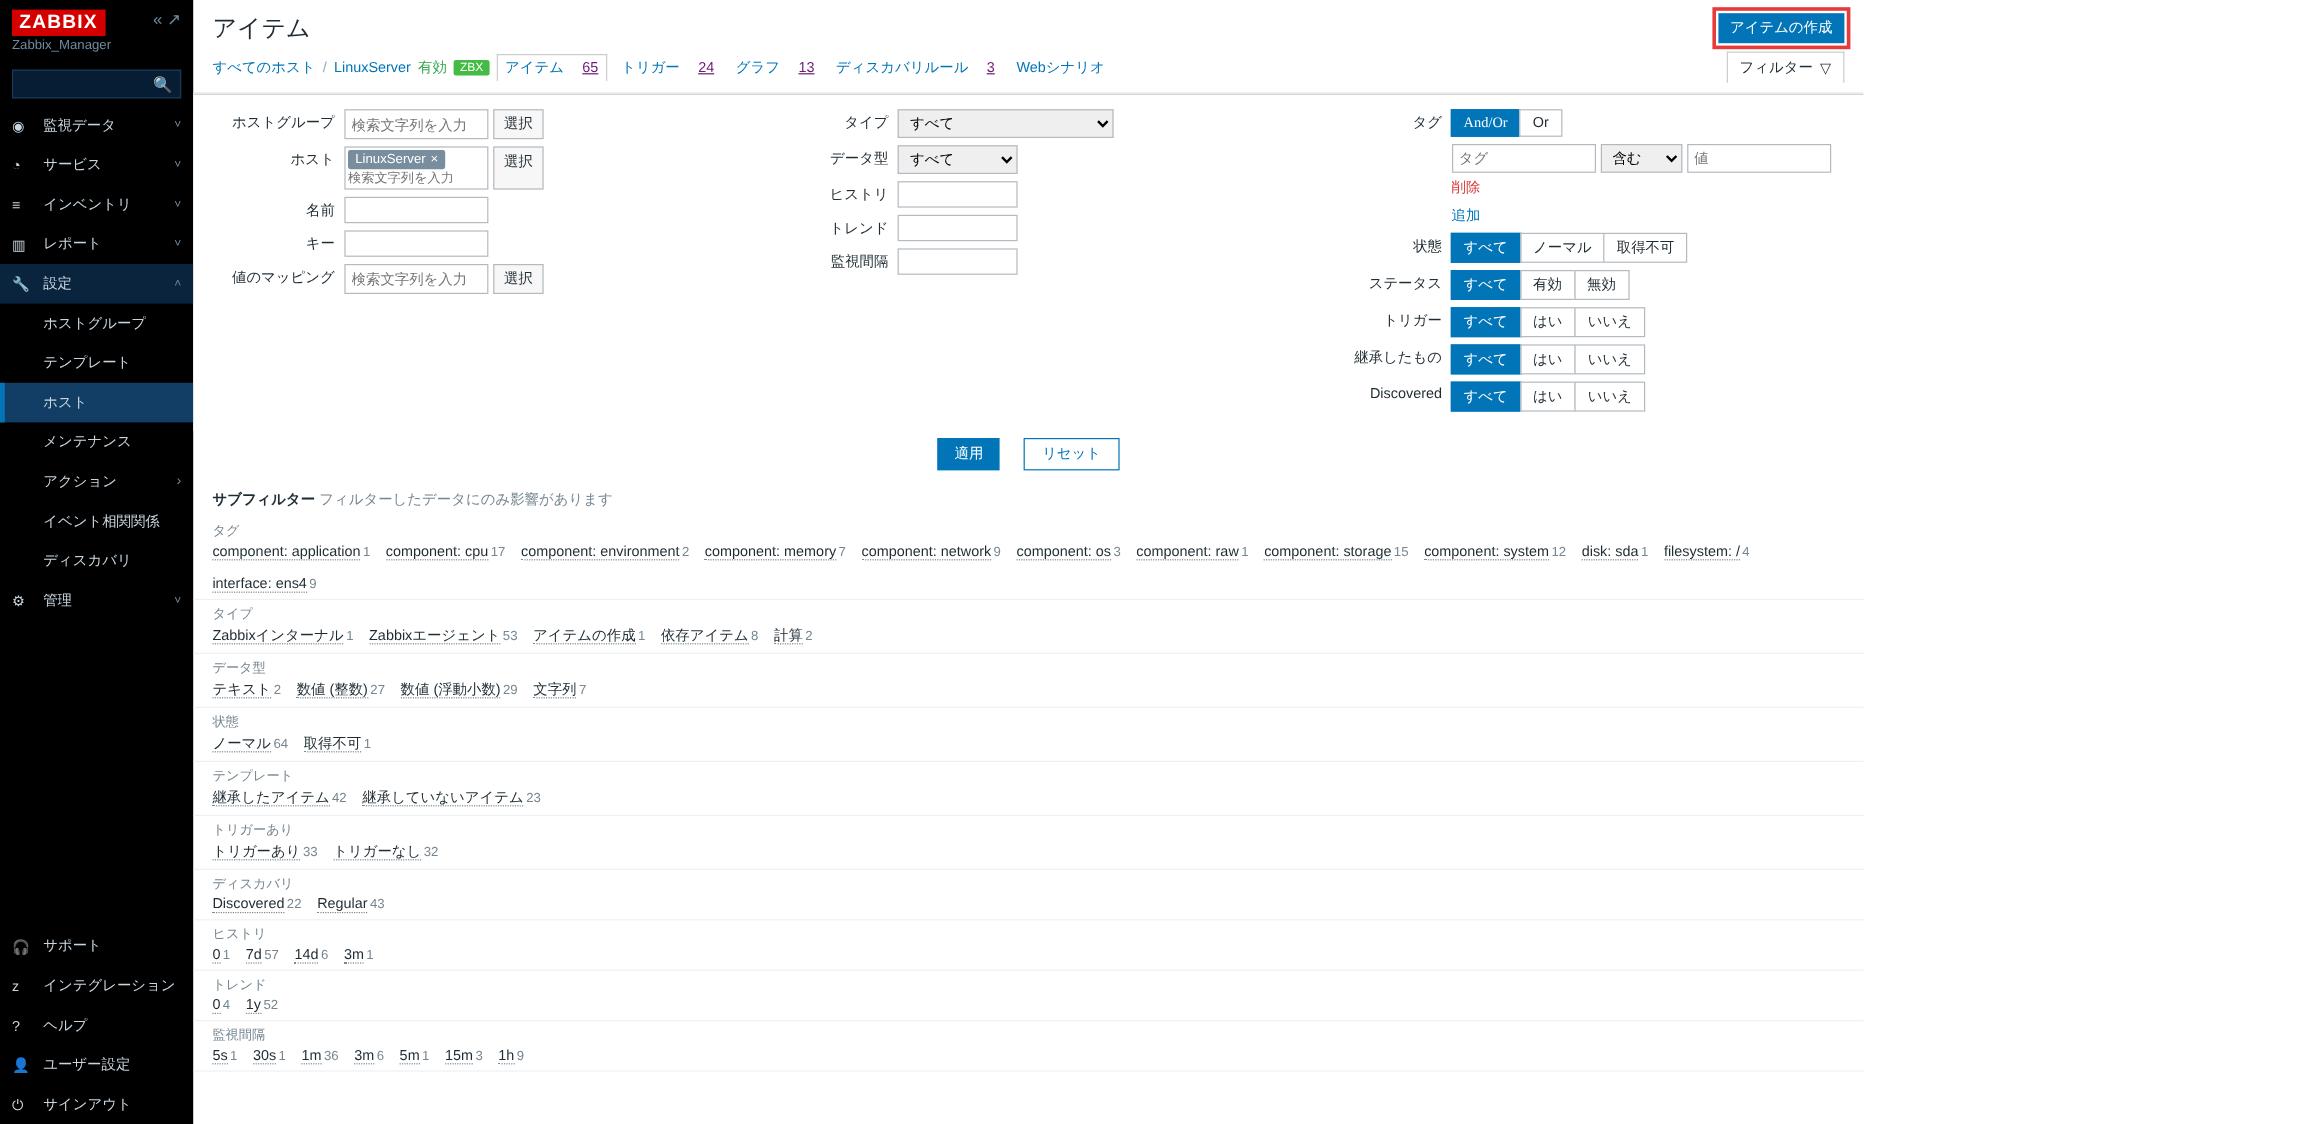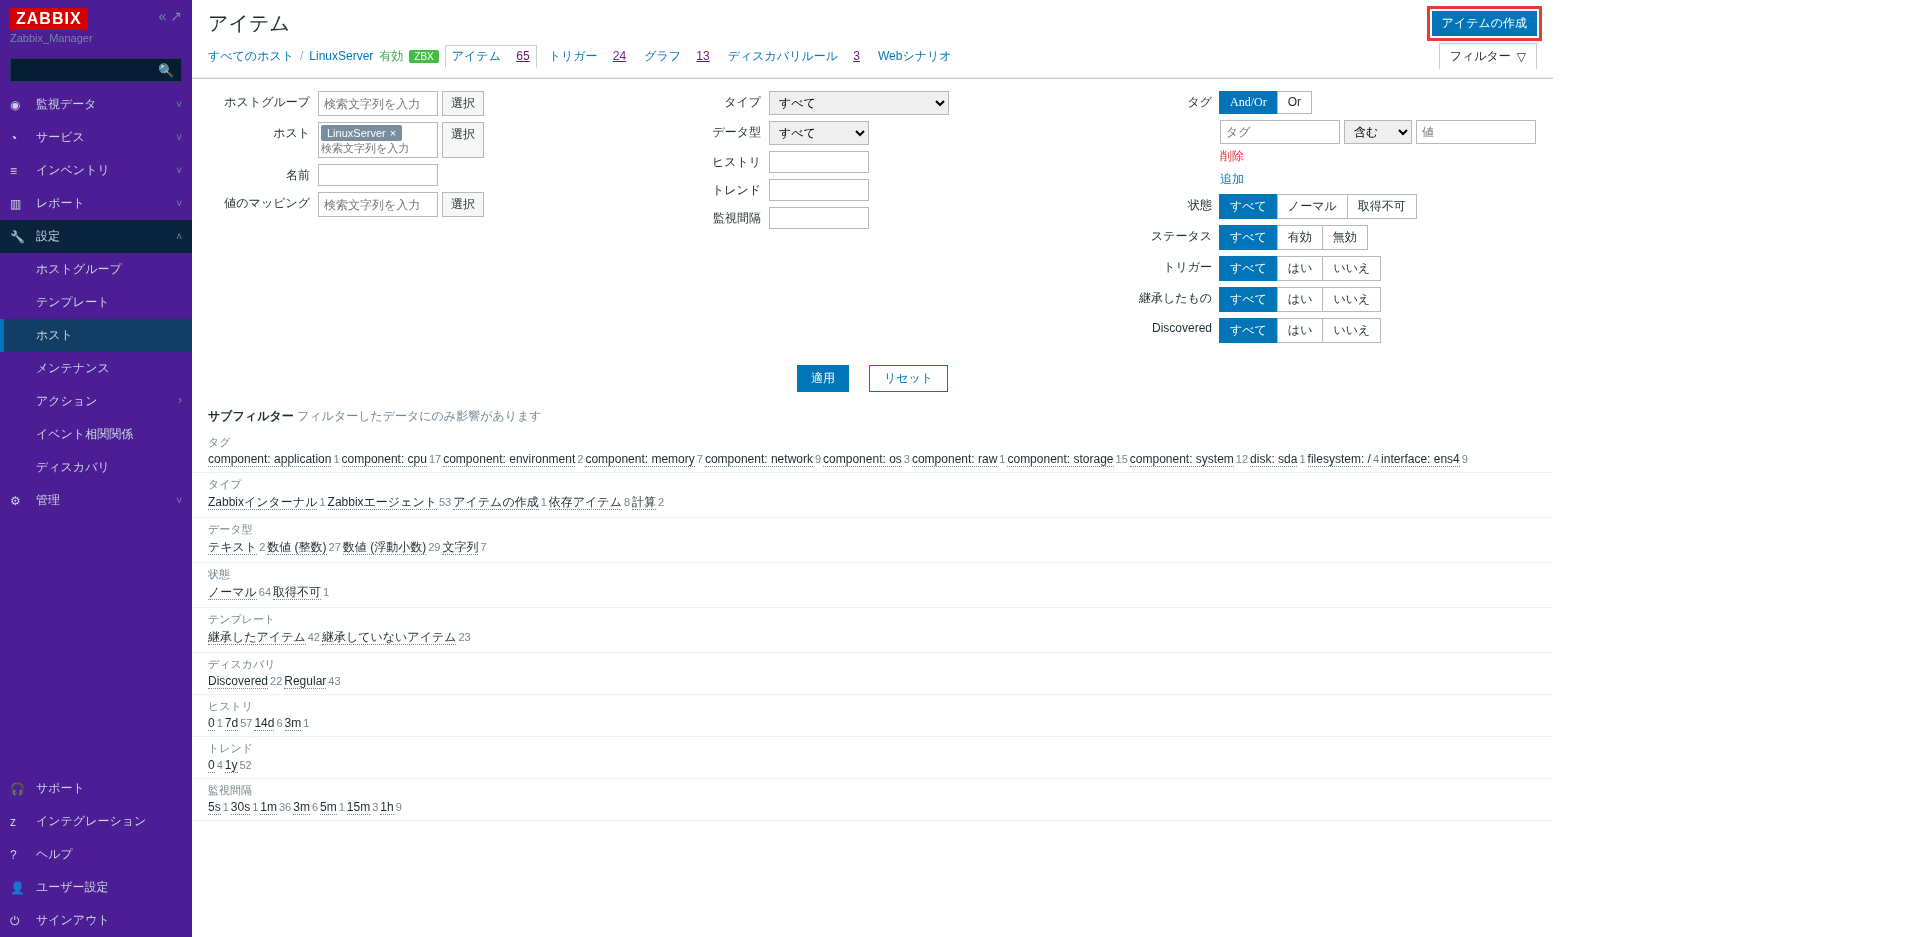--- a/index.html
+++ b/index.html
@@ -1,20 +1,20 @@
 <!DOCTYPE html>
 <html><head>
 <meta charset="utf-8">
 <style>
 * { box-sizing: border-box; margin: 0; padding: 0; }
 body { font-family: Arial, sans-serif; font-size: 12px; background: #fff; color: #1f2c33; }
 .app { display: flex; height: 937px; width: 1553px; }
 
 
-.sidebar { width: 192px; background: #4c1d95; color: #f2f2f2; display: flex; flex-direction: column; justify-content: center; }
+.sidebar { width: 161px; background: #000000; color: #f2f2f2; display: flex; flex-direction: column; justify-content: center; }
 .sb-header { padding: 8px 10px; }
 .sb-logo { background: #d40000; color: #fff; font-weight: bold; padding: 2px 6px; display: inline-block; font-size: 16px; letter-spacing: 1px; }
 .sb-collapse { float: right; color: #6f8ba0; font-size: 14px; }
 .sb-sub { color: #6f8ba0; font-size: 11px; margin-top: 2px; }
 .sb-search { margin: 6px 10px; background: #061d33; border: 1px solid #1b3b58; height: 24px; display: flex; align-items: center; justify-content: flex-end; padding-right: 6px; }
 .sb-search-icon { color: #6f8ba0; font-size: 13px; }
 .sb-section { display: flex; align-items: center; padding: 8px 10px; color: #c9d6e0; cursor: pointer; }
 .sb-section.open { background: #0a243e; }
 .sb-section .sb-i { width: 18px; }
 .sb-section .sb-txt { flex: 1; margin-left: 8px;}
@@ -61,21 +61,21 @@
 
 .btn-row { text-align: center; padding: 6px 0 10px; display: flex; justify-content: center; gap: 20px;}
 .btn-primary { background: #0275b8; color: #fff; padding: 4px 14px; border: none; cursor: pointer; font-size:12px;}
 .btn-sec { background: #fff; border: 1px solid #0275b8; color: #0275b8; padding: 4px 14px; cursor: pointer; font-size:12px;}
 
 .subf-head { padding: 6px 16px; color: #1f2c33; }
 .subf-head span { color: #768691; }
 
 .subf-group { padding: 4px 16px 6px; border-bottom: 1px solid #eef0f2; }
 .subf-cat { color: #768691; font-size: 11px; margin-bottom: 2px; }
-.subf-items { display: flex; flex-wrap: wrap; gap: 2px; }
+.subf-items { display: flex; flex-wrap: wrap; gap: 13px; }
 .subf-item { }
 .subf-item a { color: #1f2c33; text-decoration: none; border-bottom: 1px dotted #7a8a95; }
 .subf-item .n { color: #768691; margin-left: 2px; font-size: 11px; }
 </style>
 </head>
 <body>
 
 <div class="app">
 
   <div class="sidebar">
@@ -197,20 +197,26 @@
             <span class="sel-btn">選択</span>
           </div>
         </div>
         <div class="frow">
           <div class="flbl">名前</div>
           <div class="fctl">
               <input class="txt-in w1" style="">
             </div>
         </div>
         <div class="frow">
+          <div class="flbl">キー</div>
+          <div class="fctl">
+              <input class="txt-in w1" style="">
+            </div>
+        </div>
+        <div class="frow">
           <div class="flbl">値のマッピング</div>
           <div class="fctl">
             <input class="txt-in w1" placeholder="検索文字列を入力" style="">
             <span class="sel-btn">選択</span>
           </div>
         </div>
       </div>
 
       <div class="fcol">
         <div class="frow">
@@ -378,20 +384,27 @@
           </div>
         </div>
         <div class="subf-group">
           <div class="subf-cat">テンプレート</div>
           <div class="subf-items">
             <span class="subf-item"><a>継承したアイテム</a><span class="n">42</span></span>
             <span class="subf-item"><a>継承していないアイテム</a><span class="n">23</span></span>
           </div>
         </div>
         <div class="subf-group">
+          <div class="subf-cat">トリガーあり</div>
+          <div class="subf-items">
+            <span class="subf-item"><a>トリガーあり</a><span class="n">33</span></span>
+            <span class="subf-item"><a>トリガーなし</a><span class="n">32</span></span>
+          </div>
+        </div>
+        <div class="subf-group">
           <div class="subf-cat">ディスカバリ</div>
           <div class="subf-items">
             <span class="subf-item"><a>Discovered</a><span class="n">22</span></span>
             <span class="subf-item"><a>Regular</a><span class="n">43</span></span>
           </div>
         </div>
         <div class="subf-group">
           <div class="subf-cat">ヒストリ</div>
           <div class="subf-items">
             <span class="subf-item"><a>0</a><span class="n">1</span></span>

